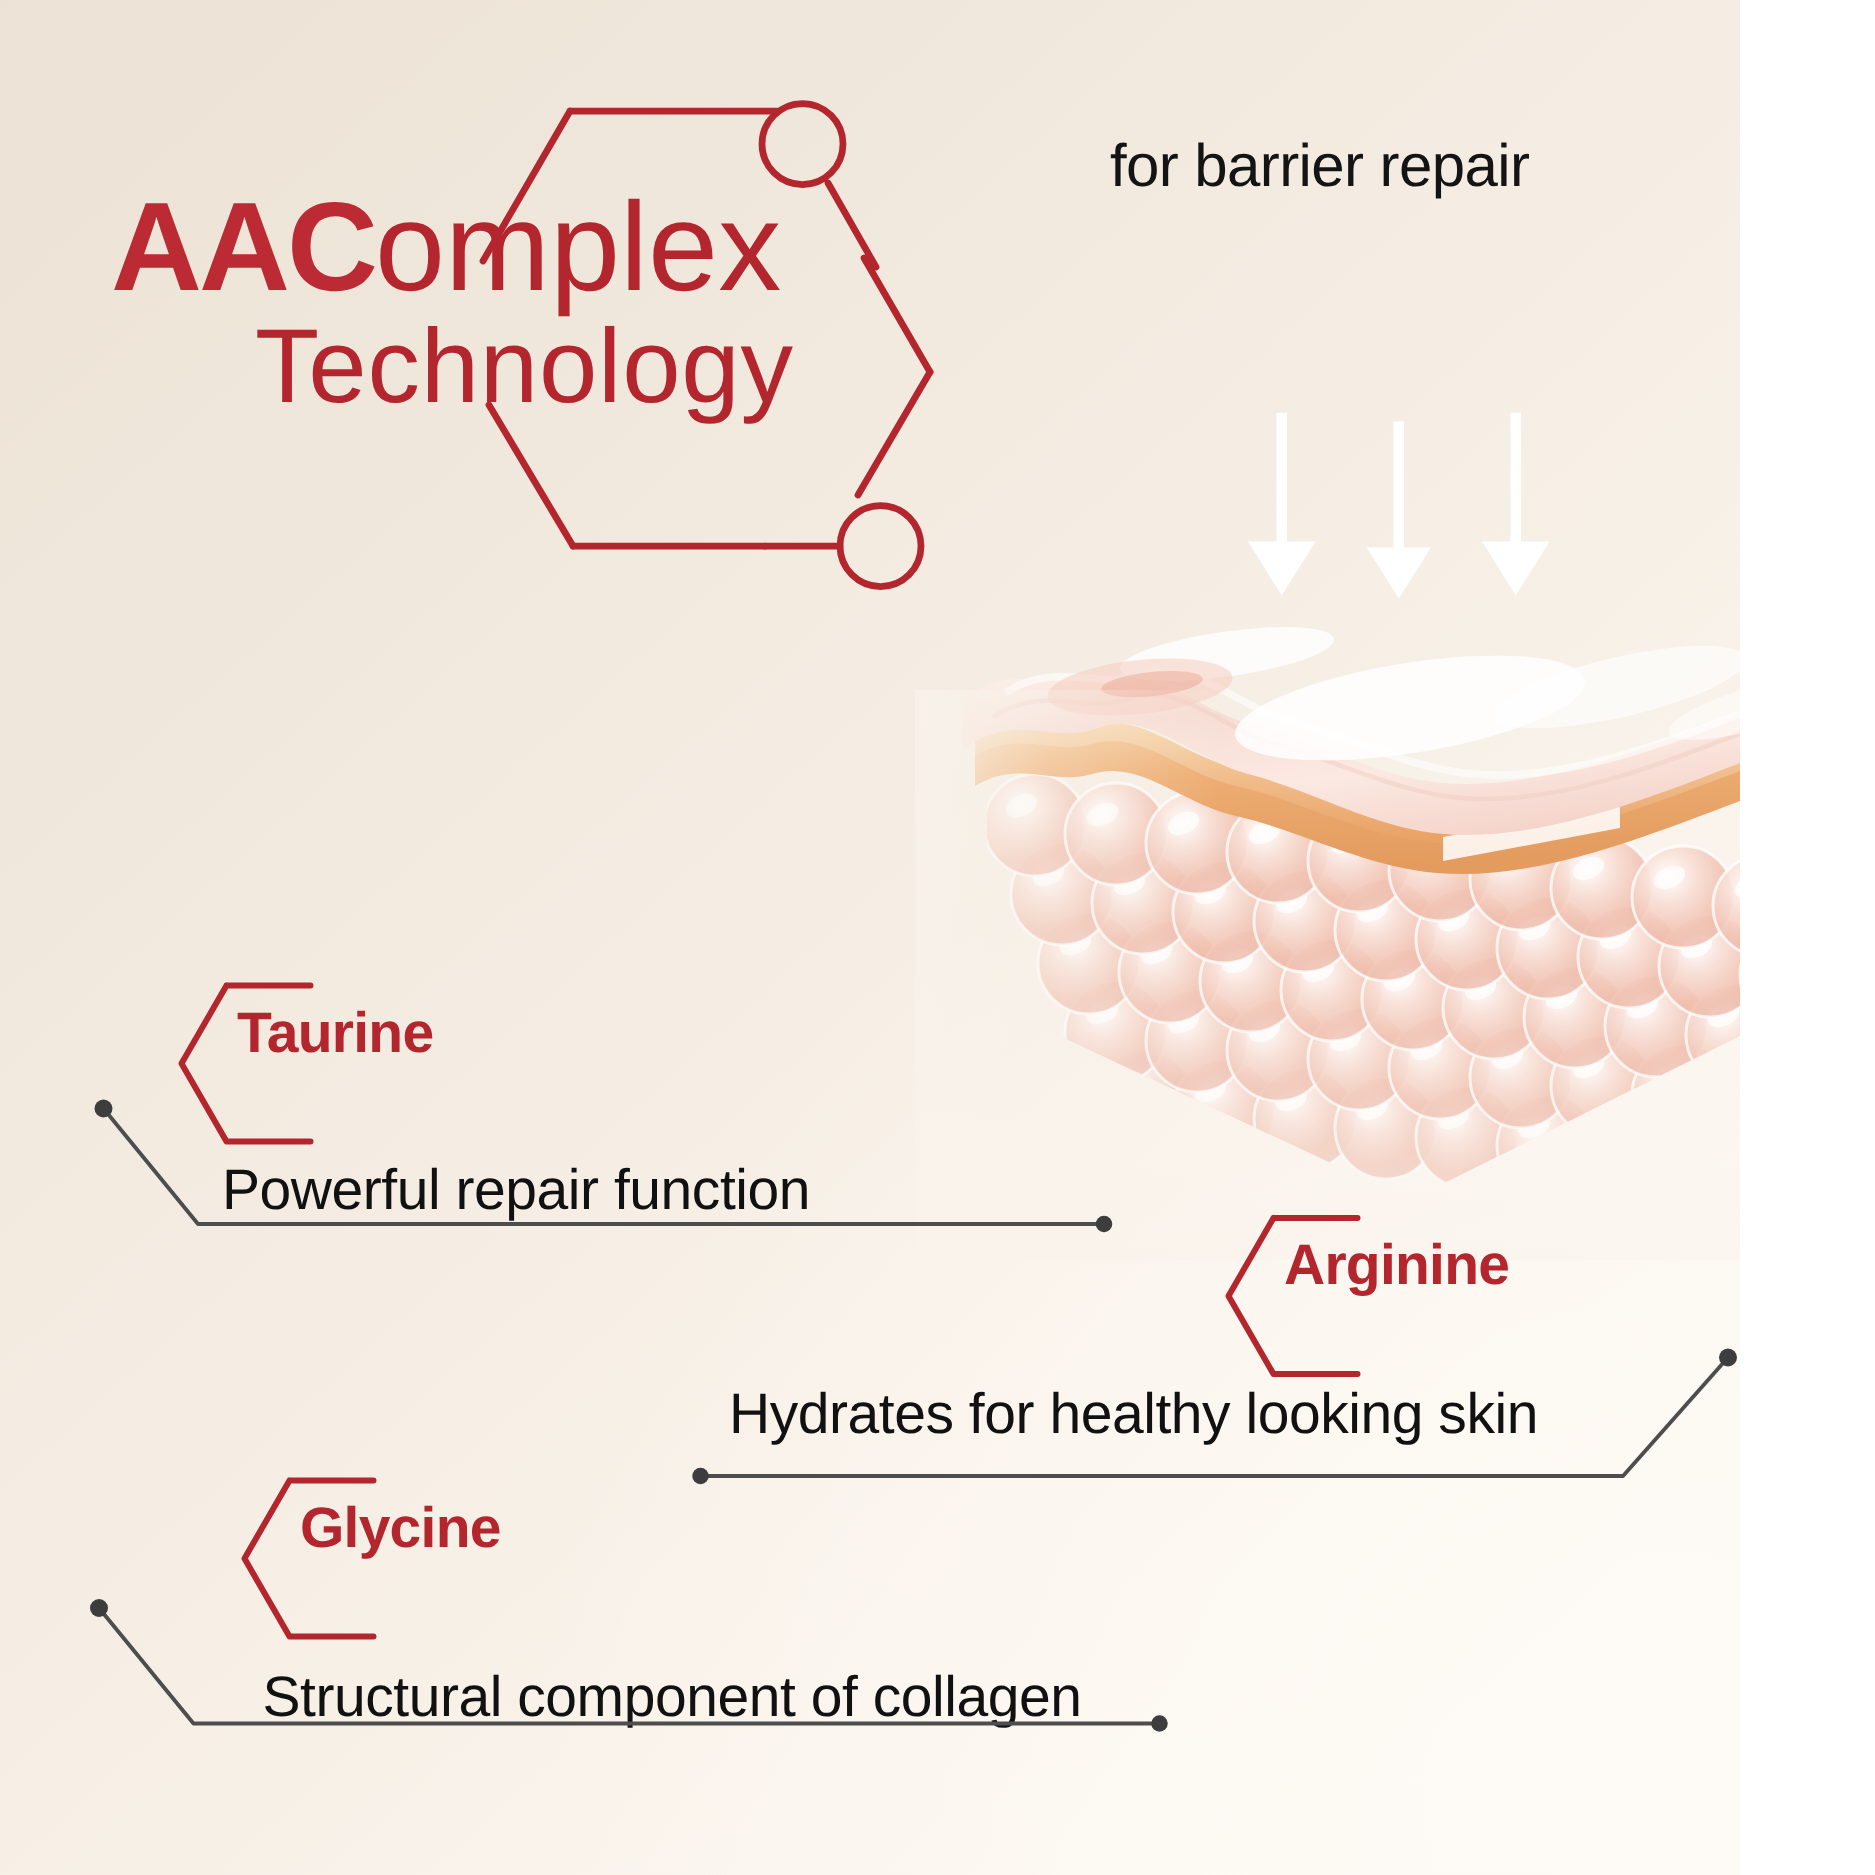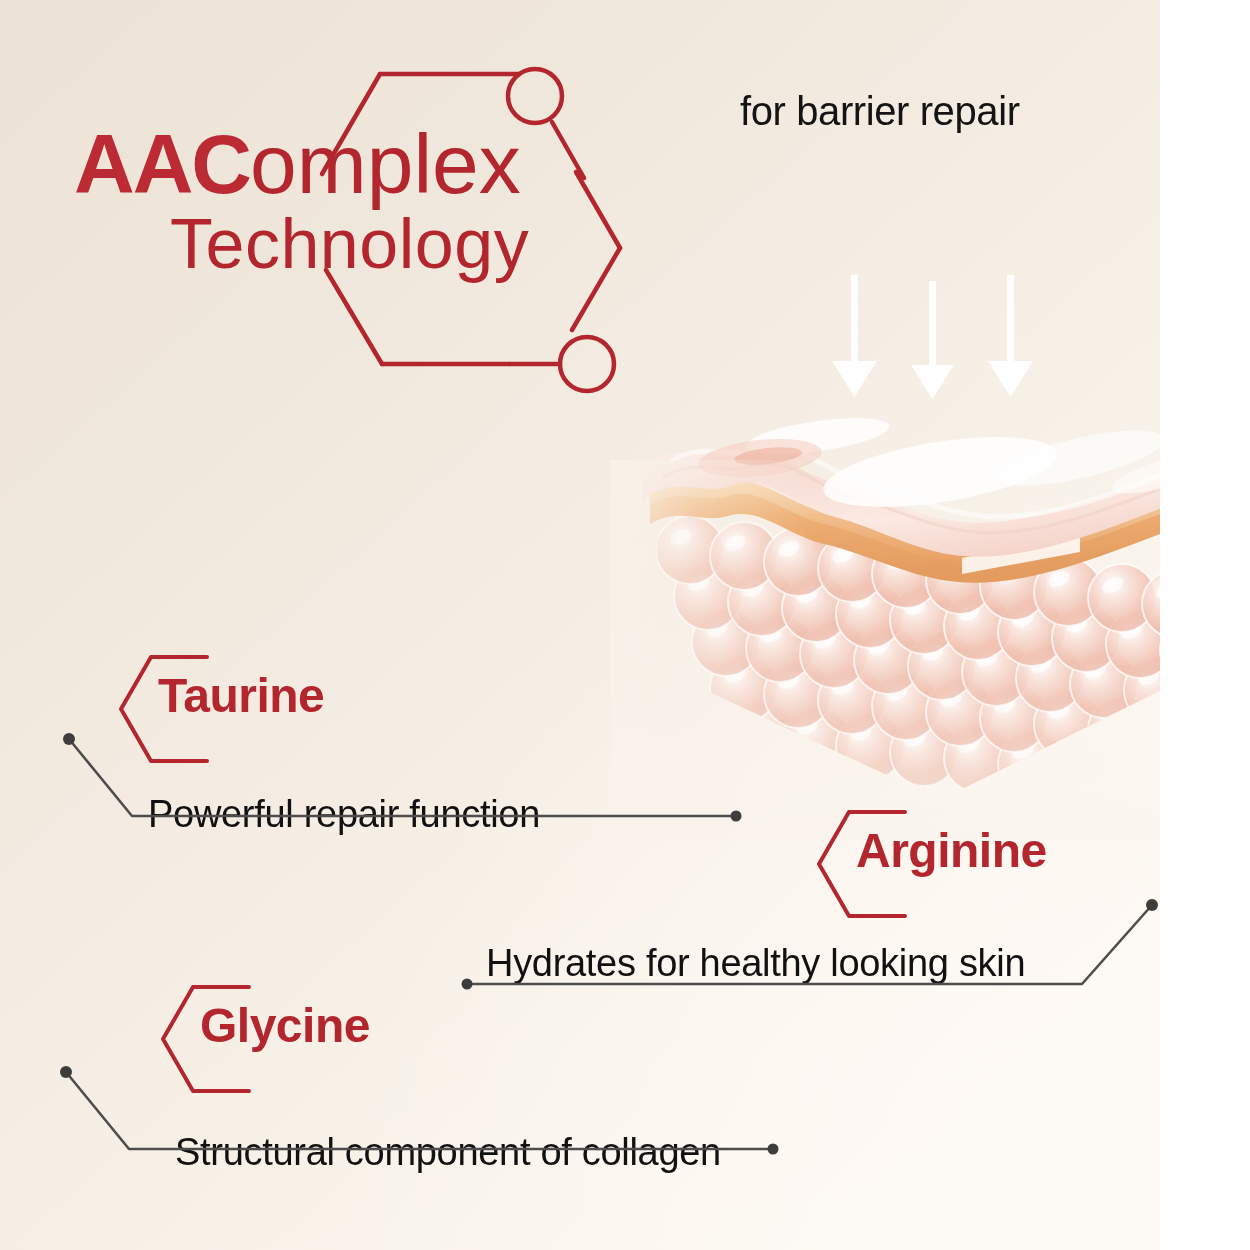--- a/index.html
+++ b/index.html
@@ -101,34 +101,33 @@
   
   .ingredient-row { position: absolute; }
 
   .hex-badge {
     position: absolute;
     width: 118px;
     height: 112px;
   }
   .ing-label {
     position: absolute;
-    font-size: 48px;
+    font-size: 38px;
     font-weight: 700;
     color: #b4262e;
     letter-spacing: -0.5px;
     white-space: nowrap;
   }
   .ing-desc {
     position: absolute;
     font-size: 38px;
     font-weight: 400;
     color: #111111;
     letter-spacing: -0.3px;
     white-space: nowrap;
-    margin-top: 20px;
   }
   .connector {
     position: absolute;
     overflow: visible;
   }
 
   
   #row-taurine   { left: 60px;  top: 640px;  width: 760px; height: 200px; }
   #row-arginine  { left: 448px; top: 800px;  width: 720px; height: 210px; }
   #row-glycine   { left: 95px;  top: 975px;  width: 720px; height: 200px; text-align: right; }

